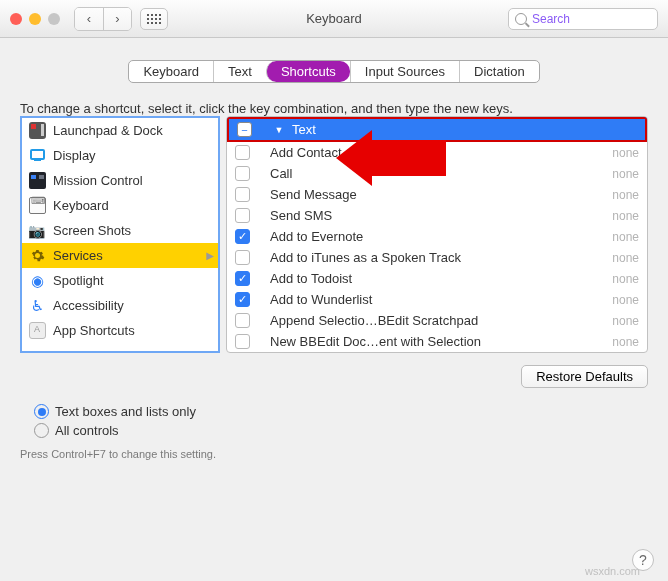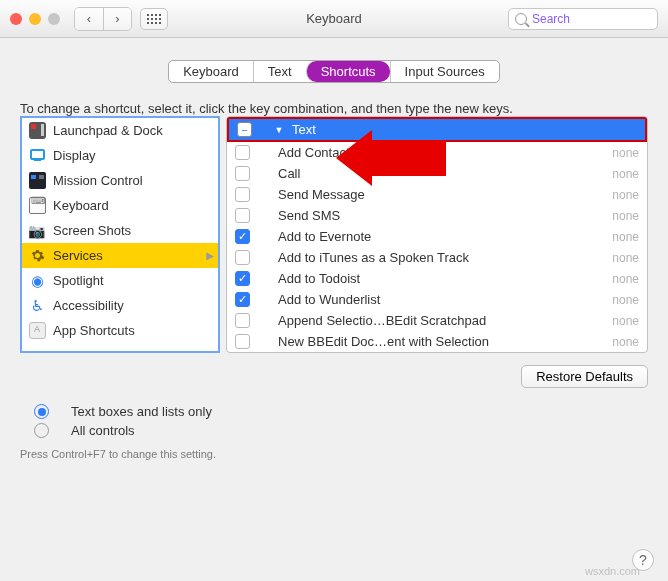--- a/index.html
+++ b/index.html
@@ -58,33 +58,33 @@
 
   .right-pane { flex:1; border:1px solid #c1c1c1; border-radius:4px; background:#fff; overflow:hidden; }
   .rp-row { display:flex; align-items:center; padding:3px 8px; font-size:13px; position:relative; }
   .rp-header { background:#2f7cf6; color:#fff; border:2px solid #d10000; }
   .rp-chk { width:15px;height:15px; border:1px solid #b8b8b8; border-radius:3px; background:#fff; display:flex;align-items:center;justify-content:center; font-size:11px; color:#fff;}
   .rp-chk.checked { background:#2f7cf6; border-color:#2f7cf6; }
   .rp-chk.minus { background:#fff; color:#2f7cf6; border-color:#888; }
   .rp-disclosure { width:14px;text-align:center;color:#666;font-size:9px; margin-left:20px;}
   .rp-header .rp-disclosure{ color:#fff; }
   .rp-label { margin-left:6px; }
-  .rp-child .rp-label { margin-left: 28px; }
+  .rp-child .rp-label { margin-left: 20px; }
   .rp-none { margin-left:auto; color:#b4b4b4; font-size:12px; }
 
   
   .arrow { position:absolute; top:130px; left:336px; display:flex; align-items:center; z-index:5; }
   .arrow-head { width:0;height:0;border-top:28px solid transparent;border-bottom:28px solid transparent;border-right:36px solid #e60000; }
   .arrow-body { width:74px; height:36px; background:#e60000; }
 
   .restore-row { display:flex; justify-content:flex-end; padding:12px 20px 0; }
   .restore-btn { padding:3px 14px;border:1px solid #bcbcbc;border-radius:5px;background:linear-gradient(#fff,#f2f2f2);font-size:13px;}
 
   .fka { padding:12px 20px 0; font-size:13px; }
-  .radio-row { display:flex; align-items:center; gap:22px; margin-top:4px; margin-left: 14px; }
+  .radio-row { display:flex; align-items:center; gap:6px; margin-top:4px; margin-left: 14px; }
   .radio { width:15px;height:15px;border:1px solid #999;border-radius:50%;display:flex;align-items:center;justify-content:center;}
   .radio.on { border-color:#2f7cf6; }
   .radio.on::after{content:"";width:8px;height:8px;background:#2f7cf6;border-radius:50%;}
   .hint { padding: 10px 20px 0; font-size:11px; color:#7a7a7a; }
 
   .help-btn { position:absolute; bottom:10px; right:14px; width:22px;height:22px;border:1px solid #c1c1c1;border-radius:50%;background:#fdfdfd;display:flex;align-items:center;justify-content:center;font-size:14px;color:#6a6a6a;}
 
   .watermark { position:absolute; bottom:4px; right:28px; font-size:11px; color:#c0c0c0; }
 </style>
 </head>
@@ -126,20 +126,21 @@
     <span>Search</span>
   </div>
 </div>
 
 <div class="tabs">
   <div class="segcontrol">
     <div>Keyboard</div>
     <div>Text</div>
     <div class="active">Shortcuts</div>
     <div>Input Sources</div>
+    <div>Dictation</div>
   </div>
 </div>
 
 <div class="instructions">To change a shortcut, select it, click the key combination, and then type the new keys.</div>
 
 <div class="panes">
 
   <div class="left-pane">
     <div class="cat-row">
         <div class="cat-icon ic-launchpad"></div>

